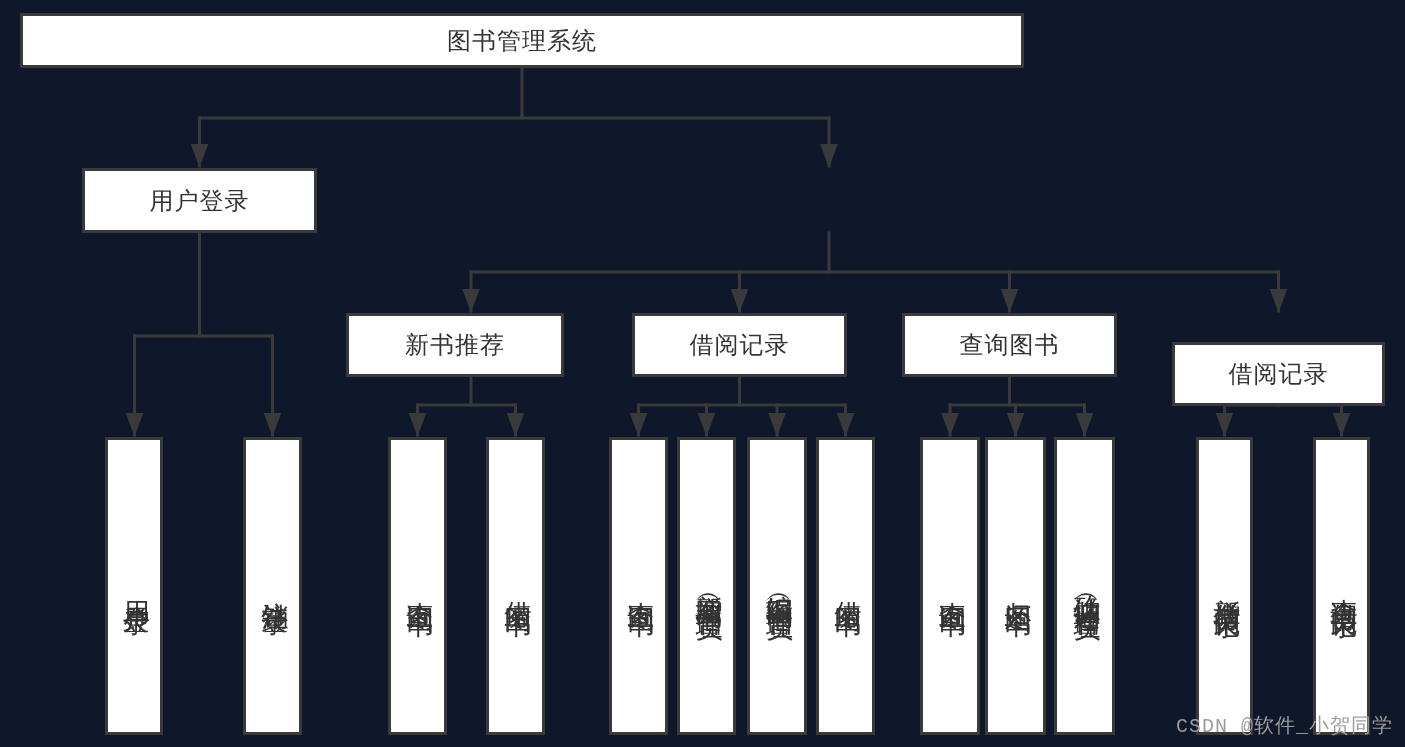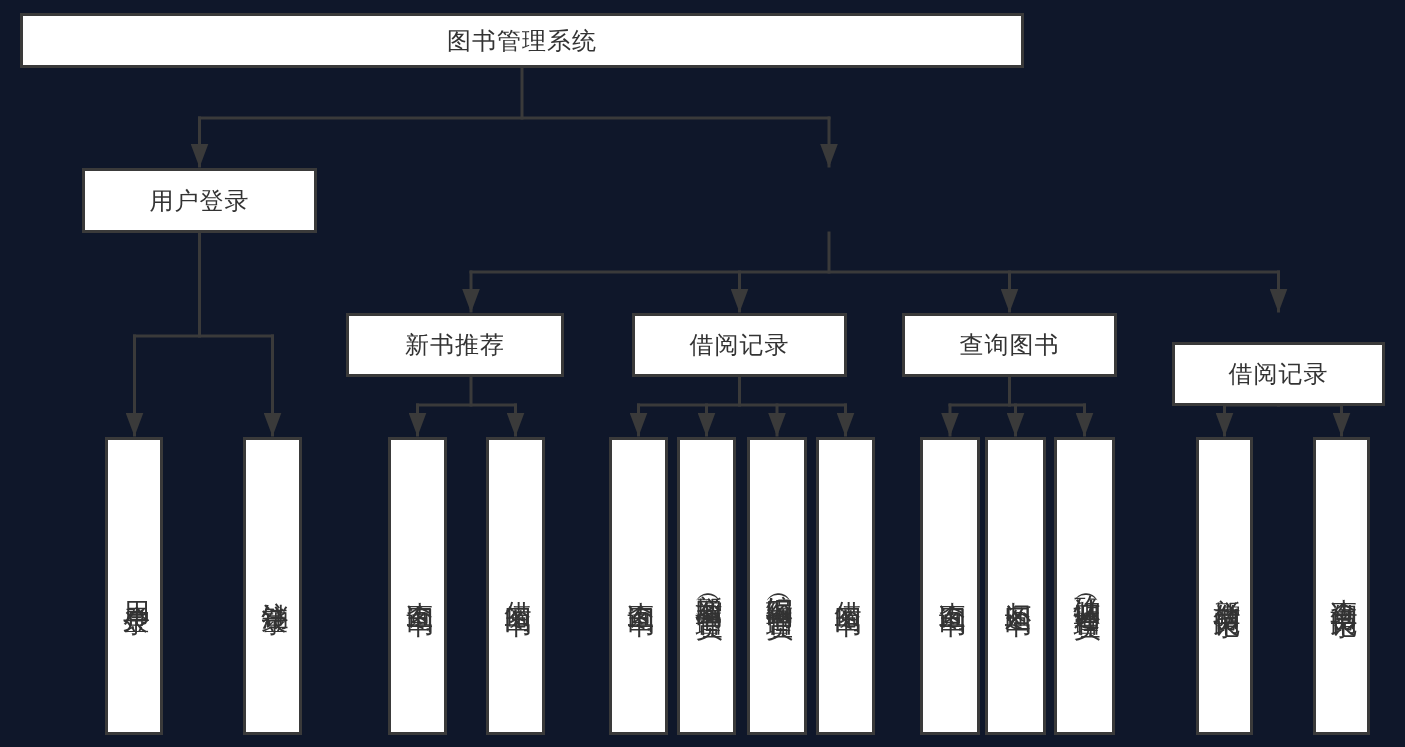--- a/index.html
+++ b/index.html
@@ -161,14 +161,15 @@
     <span class="vlabel">确认归还（管理员）</span>
   </div>
 
   <div class="box" style="left:1196px; top:437px; width:57px; height:298px;">
     <span class="vlabel">新增借阅记录</span>
   </div>
   <div class="box" style="left:1313px; top:437px; width:57px; height:298px;">
     <span class="vlabel">查询借阅记录</span>
   </div>
 
+  <div class="watermark">CSDN @软件_小贺同学</div>
 
 </div>
 
 </body></html>

